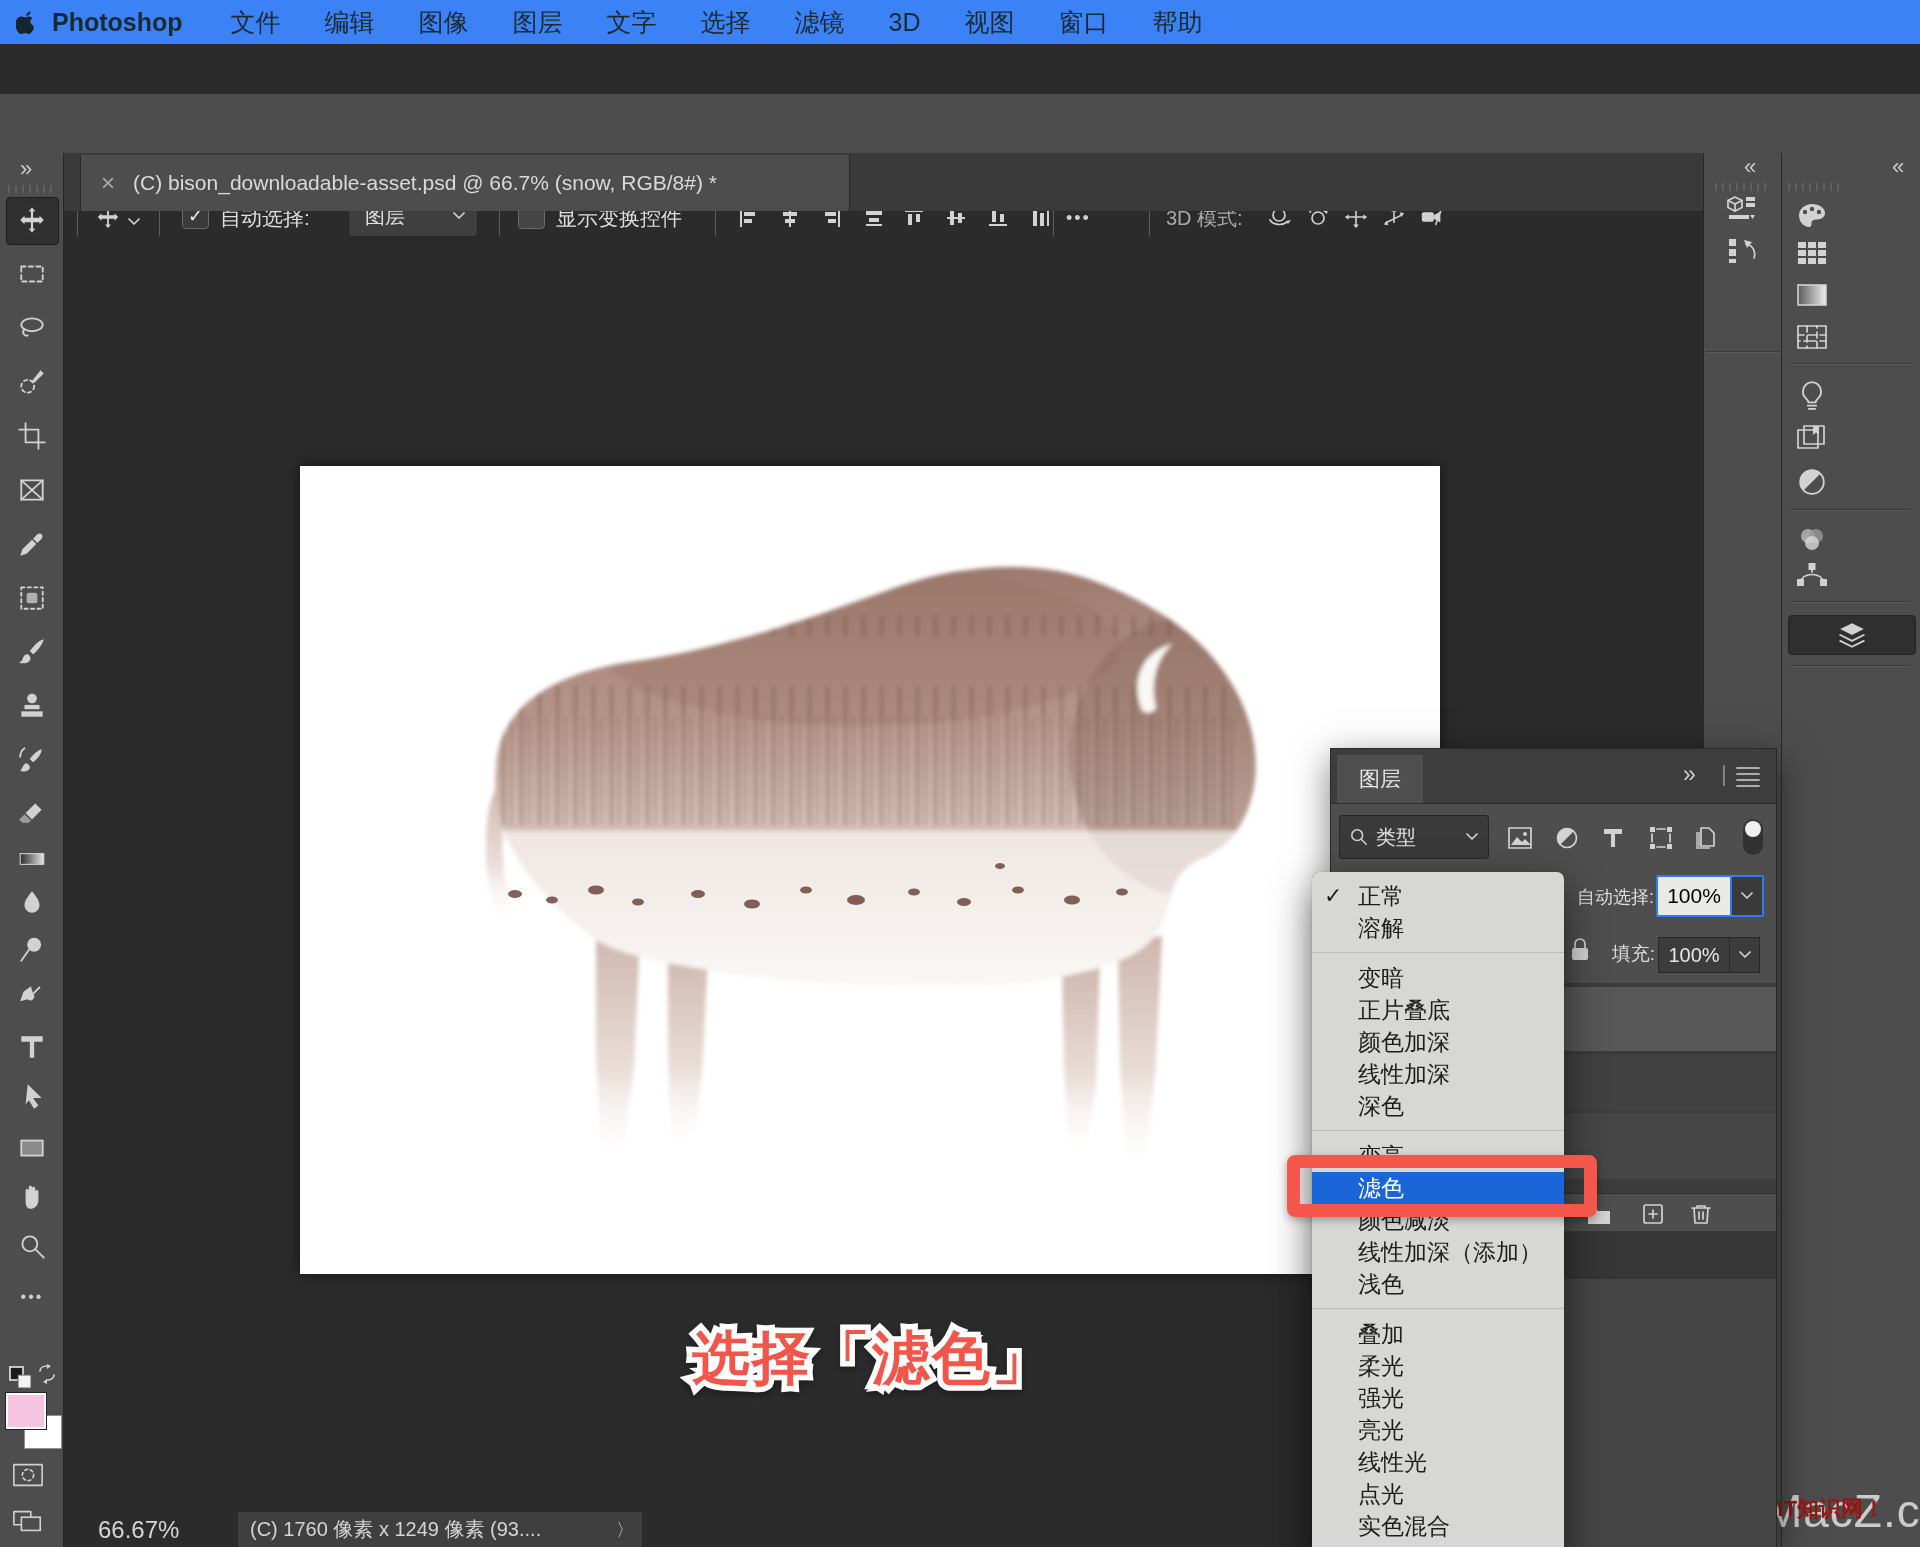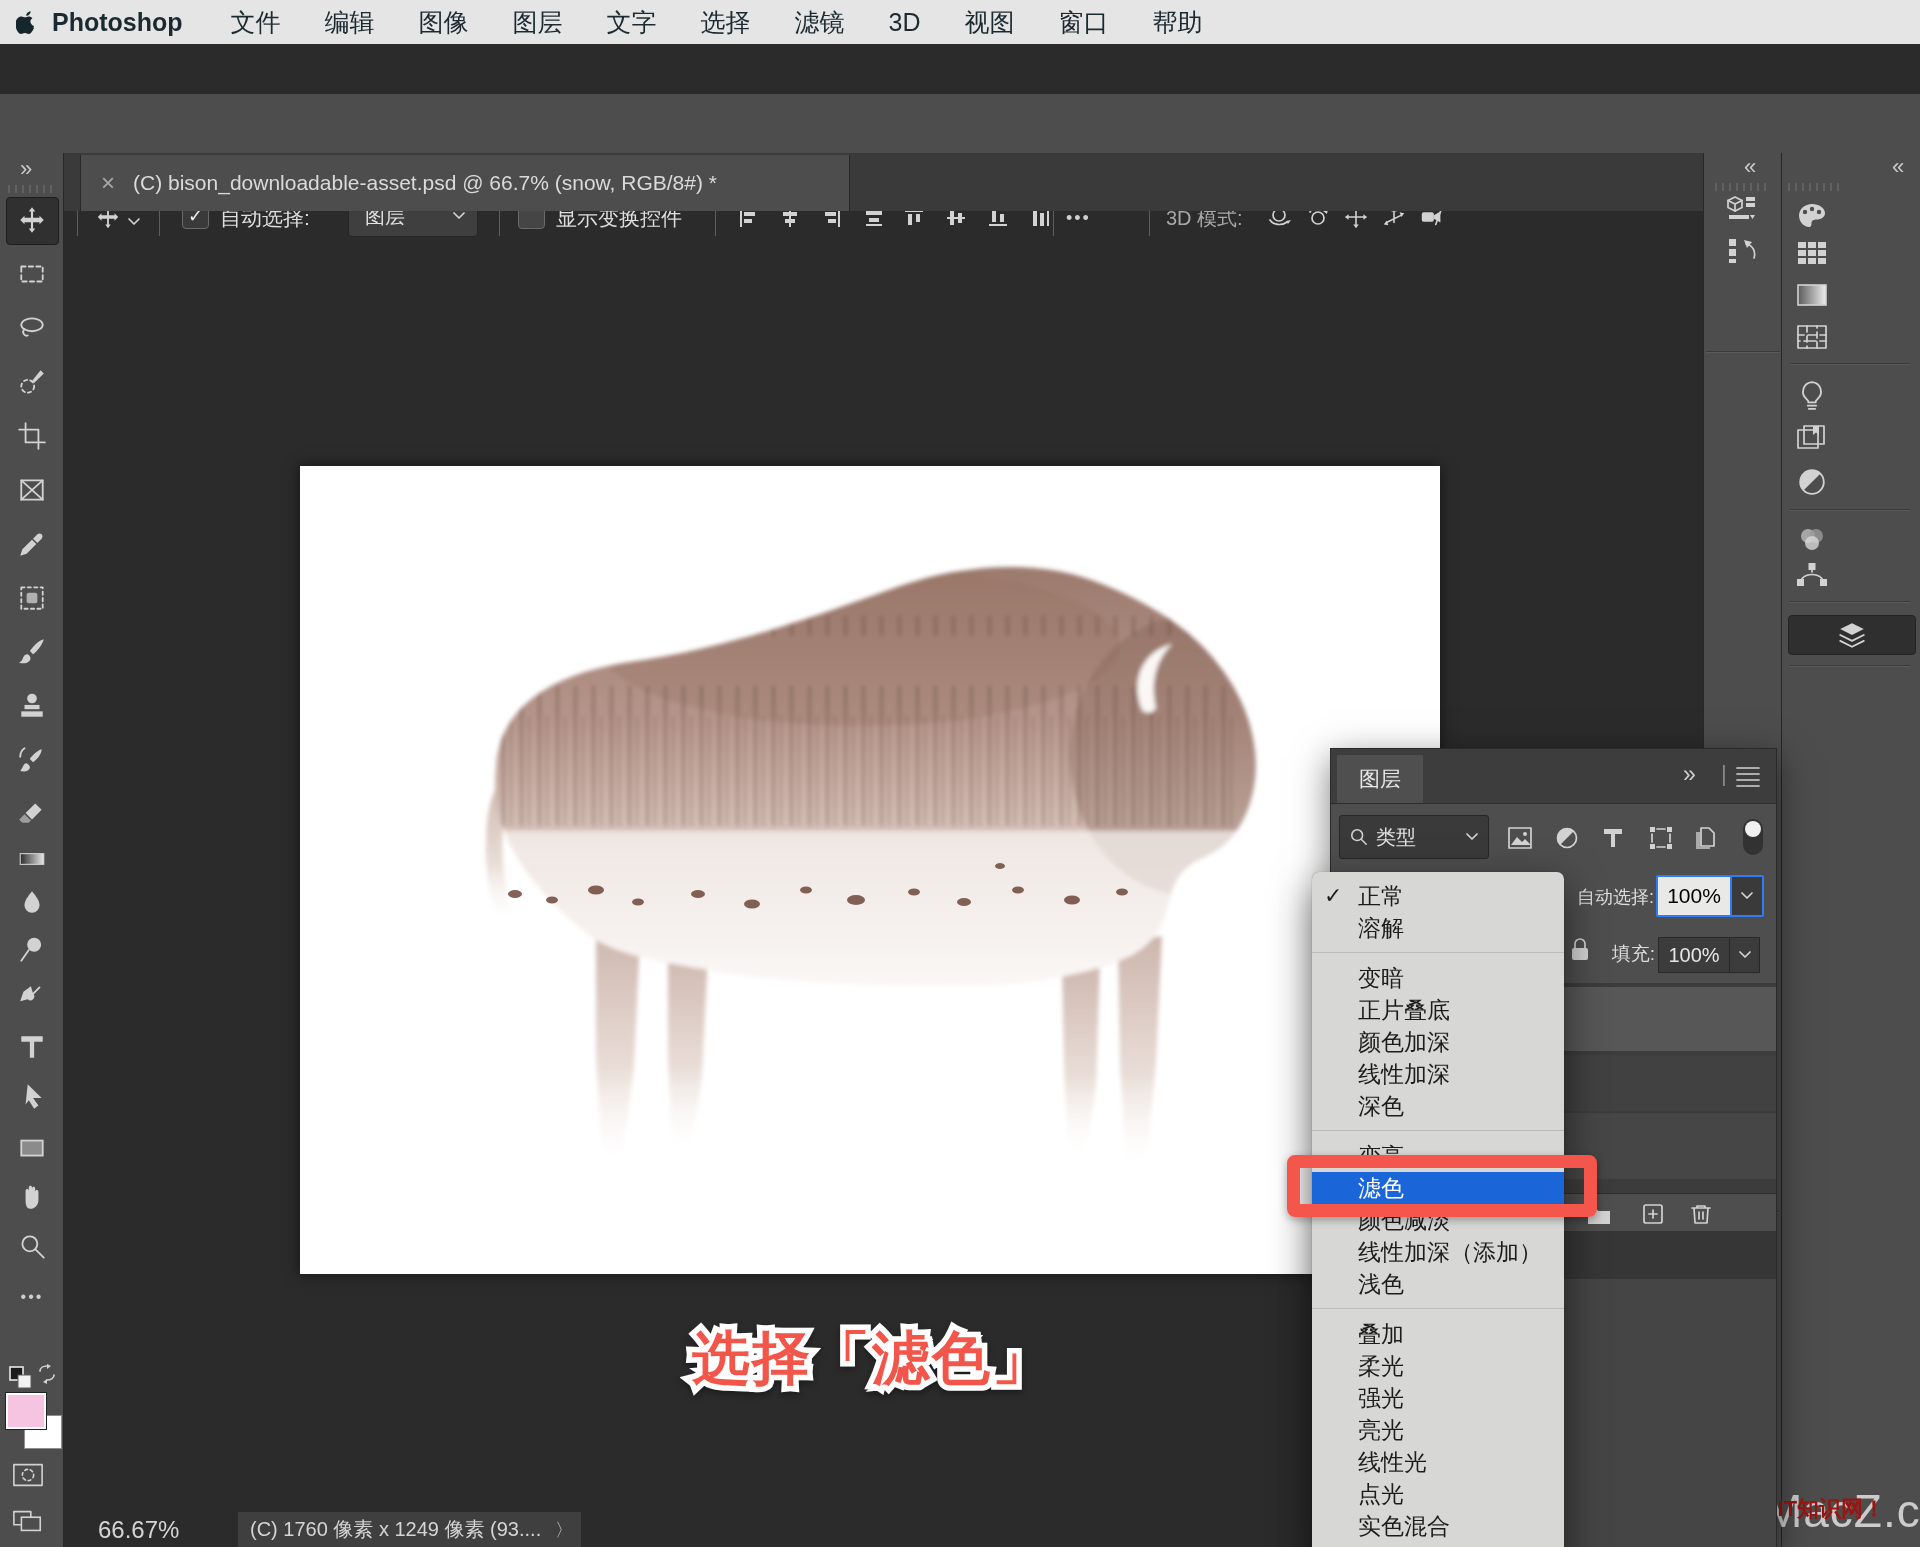--- a/index.html
+++ b/index.html
@@ -4,21 +4,21 @@
 <style>
   html,body{margin:0;padding:0;background:#111;}
   #app{position:relative;width:1920px;height:1547px;overflow:hidden;background:#2b2b2b;
        font-family:"Liberation Sans","DejaVu Sans",sans-serif;color:#ddd;}
   .abs{position:absolute;}
   .flex{display:flex;align-items:center;}
   .ctr{display:flex;align-items:center;justify-content:center;}
   .i{stroke:#d2d2d2;fill:none;stroke-width:1.7;stroke-linecap:round;stroke-linejoin:round;}
   .if{fill:#d2d2d2;stroke:none;}
   
-  #menubar{left:0;top:0;width:1920px;height:44px;background:#e5e5e5;color:#1b2a31;}
+  #menubar{left:0;top:0;width:1920px;height:44px;background:#3b82f6;color:#1b2a31;}
   #menubar .item{font-size:25px;margin-right:44px;white-space:nowrap;}
   
   #titlebar{left:0;top:44px;width:1920px;height:50px;background:#4a4a4a;border-bottom:1px solid #2e2e2e;}
   .light{width:17px;height:17px;border-radius:50%;position:absolute;top:61px;}
   
   #optionsbar{left:0;top:94px;width:1920px;height:59px;background:#4d4d4d;border-bottom:1px solid #232323;}
   .vsep{position:absolute;top:104px;width:1px;height:38px;background:#2c2c2c;box-shadow:1px 0 0 #5e5e5e;}
   .cb{position:absolute;width:25px;height:25px;background:#3a3a3a;border:1px solid #6a6a6a;border-radius:4px;
       display:flex;align-items:center;justify-content:center;font-size:18px;color:#f0f0f0;font-weight:bold;}
   .obtn{position:absolute;background:#3f3f3f;border:1px solid #252525;border-radius:4px;display:flex;align-items:center;}
@@ -452,21 +452,21 @@
           <ellipse cx="700" cy="400" rx="5" ry="3"></ellipse>
       </g>
     </svg>
   </div>
 
   <svg class="abs" style="left:592px;top:1306px;z-index:5;filter:drop-shadow(0 3px 3px rgba(0,0,0,.35));" width="560" height="110">
     <text x="280" y="72" text-anchor="middle" font-size="58" font-weight="bold" letter-spacing="2" fill="#f2564a" stroke="#ffffff" stroke-width="11" paint-order="stroke">选择「滤色」</text>
   </svg>
 
   <span class="abs" style="left:98px;top:1516px;font-size:24px;color:#d5d5d5;">66.67%</span>
-  <div class="abs flex" style="left:238px;top:1512px;width:343px;height:35px;background:#3f3f3f;">
+  <div class="abs flex" style="left:238px;top:1512px;width:404px;height:35px;background:#3f3f3f;">
     <span style="margin-left:12px;font-size:20px;color:#d5d5d5;white-space:nowrap;">(C) 1760 像素 x 1249 像素 (93....</span>
     <span style="margin-left:auto;margin-right:8px;font-size:18px;color:#bdbdbd;">〉</span>
   </div>
 
   <div id="dock-narrow" class="abs">
     <span class="collapse" style="left:40px;top:4px;">«</span>
     <span class="grip" style="left:11px;top:30px;width:54px;"></span>
     <span class="dicon" style="left:22px;top:40px;">
       <svg width="30" height="30" viewBox="0 0 30 30">
           <path class="i" d="M8 3l7 3.5v7L8 17l-7-3.5v-7z"></path>

